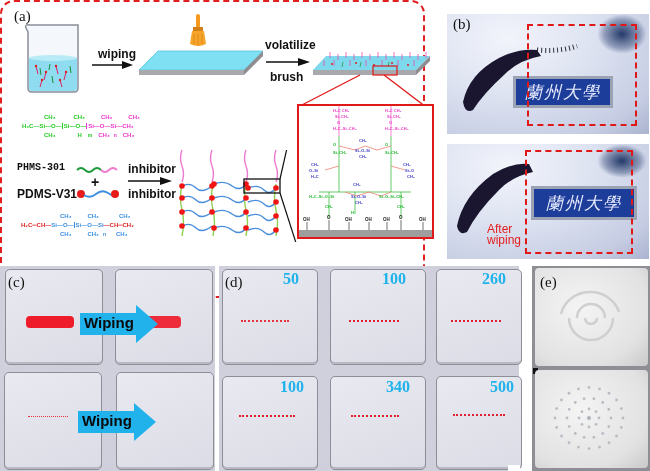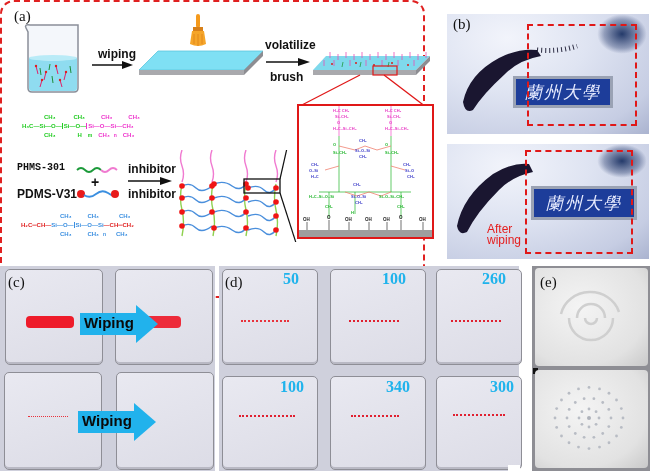--- a/index.html
+++ b/index.html
@@ -363,21 +363,21 @@
 </div>
 <div class="slide" style="left:436px;top:376px;width:84px;height:92px;">
   <div class="abs" style="left:16px;top:37px;width:52px;height:2px;border-top:2px dotted #e02030;"></div>
 </div>
 <div class="panel-label" style="left:225px;top:274px;">(d)</div>
 <div class="num" style="left:283px;top:270px;">50</div>
 <div class="num" style="left:382px;top:270px;">100</div>
 <div class="num" style="left:482px;top:270px;">260</div>
 <div class="num" style="left:280px;top:378px;">100</div>
 <div class="num" style="left:386px;top:378px;">340</div>
-<div class="num" style="left:490px;top:378px;">300</div>
+<div class="num" style="left:490px;top:378px;">500</div>
 <div class="abs" style="left:508px;top:465px;width:12px;height:6px;background:#ffffff;"></div>
 
 <div class="abs" style="left:532px;top:266px;width:118px;height:205px;background:#8e8e94;"></div>
 <div class="ceramic" style="left:535px;top:268px;width:113px;height:98px;">
   <svg width="113" height="98">
     <g fill="none" stroke="#cfcfcf" stroke-width="2.5">
       <path d="M56 50 m-6 0 a6 6 0 1 0 12 0"></path>
       <path d="M56 50 m-14 0 a14 14 0 0 1 28 0"></path>
       <path d="M56 50 m-22 0 a22 22 0 1 0 44 0"></path>
       <path d="M56 50 m-30 -4 a30 28 0 0 1 58 -2"></path>

